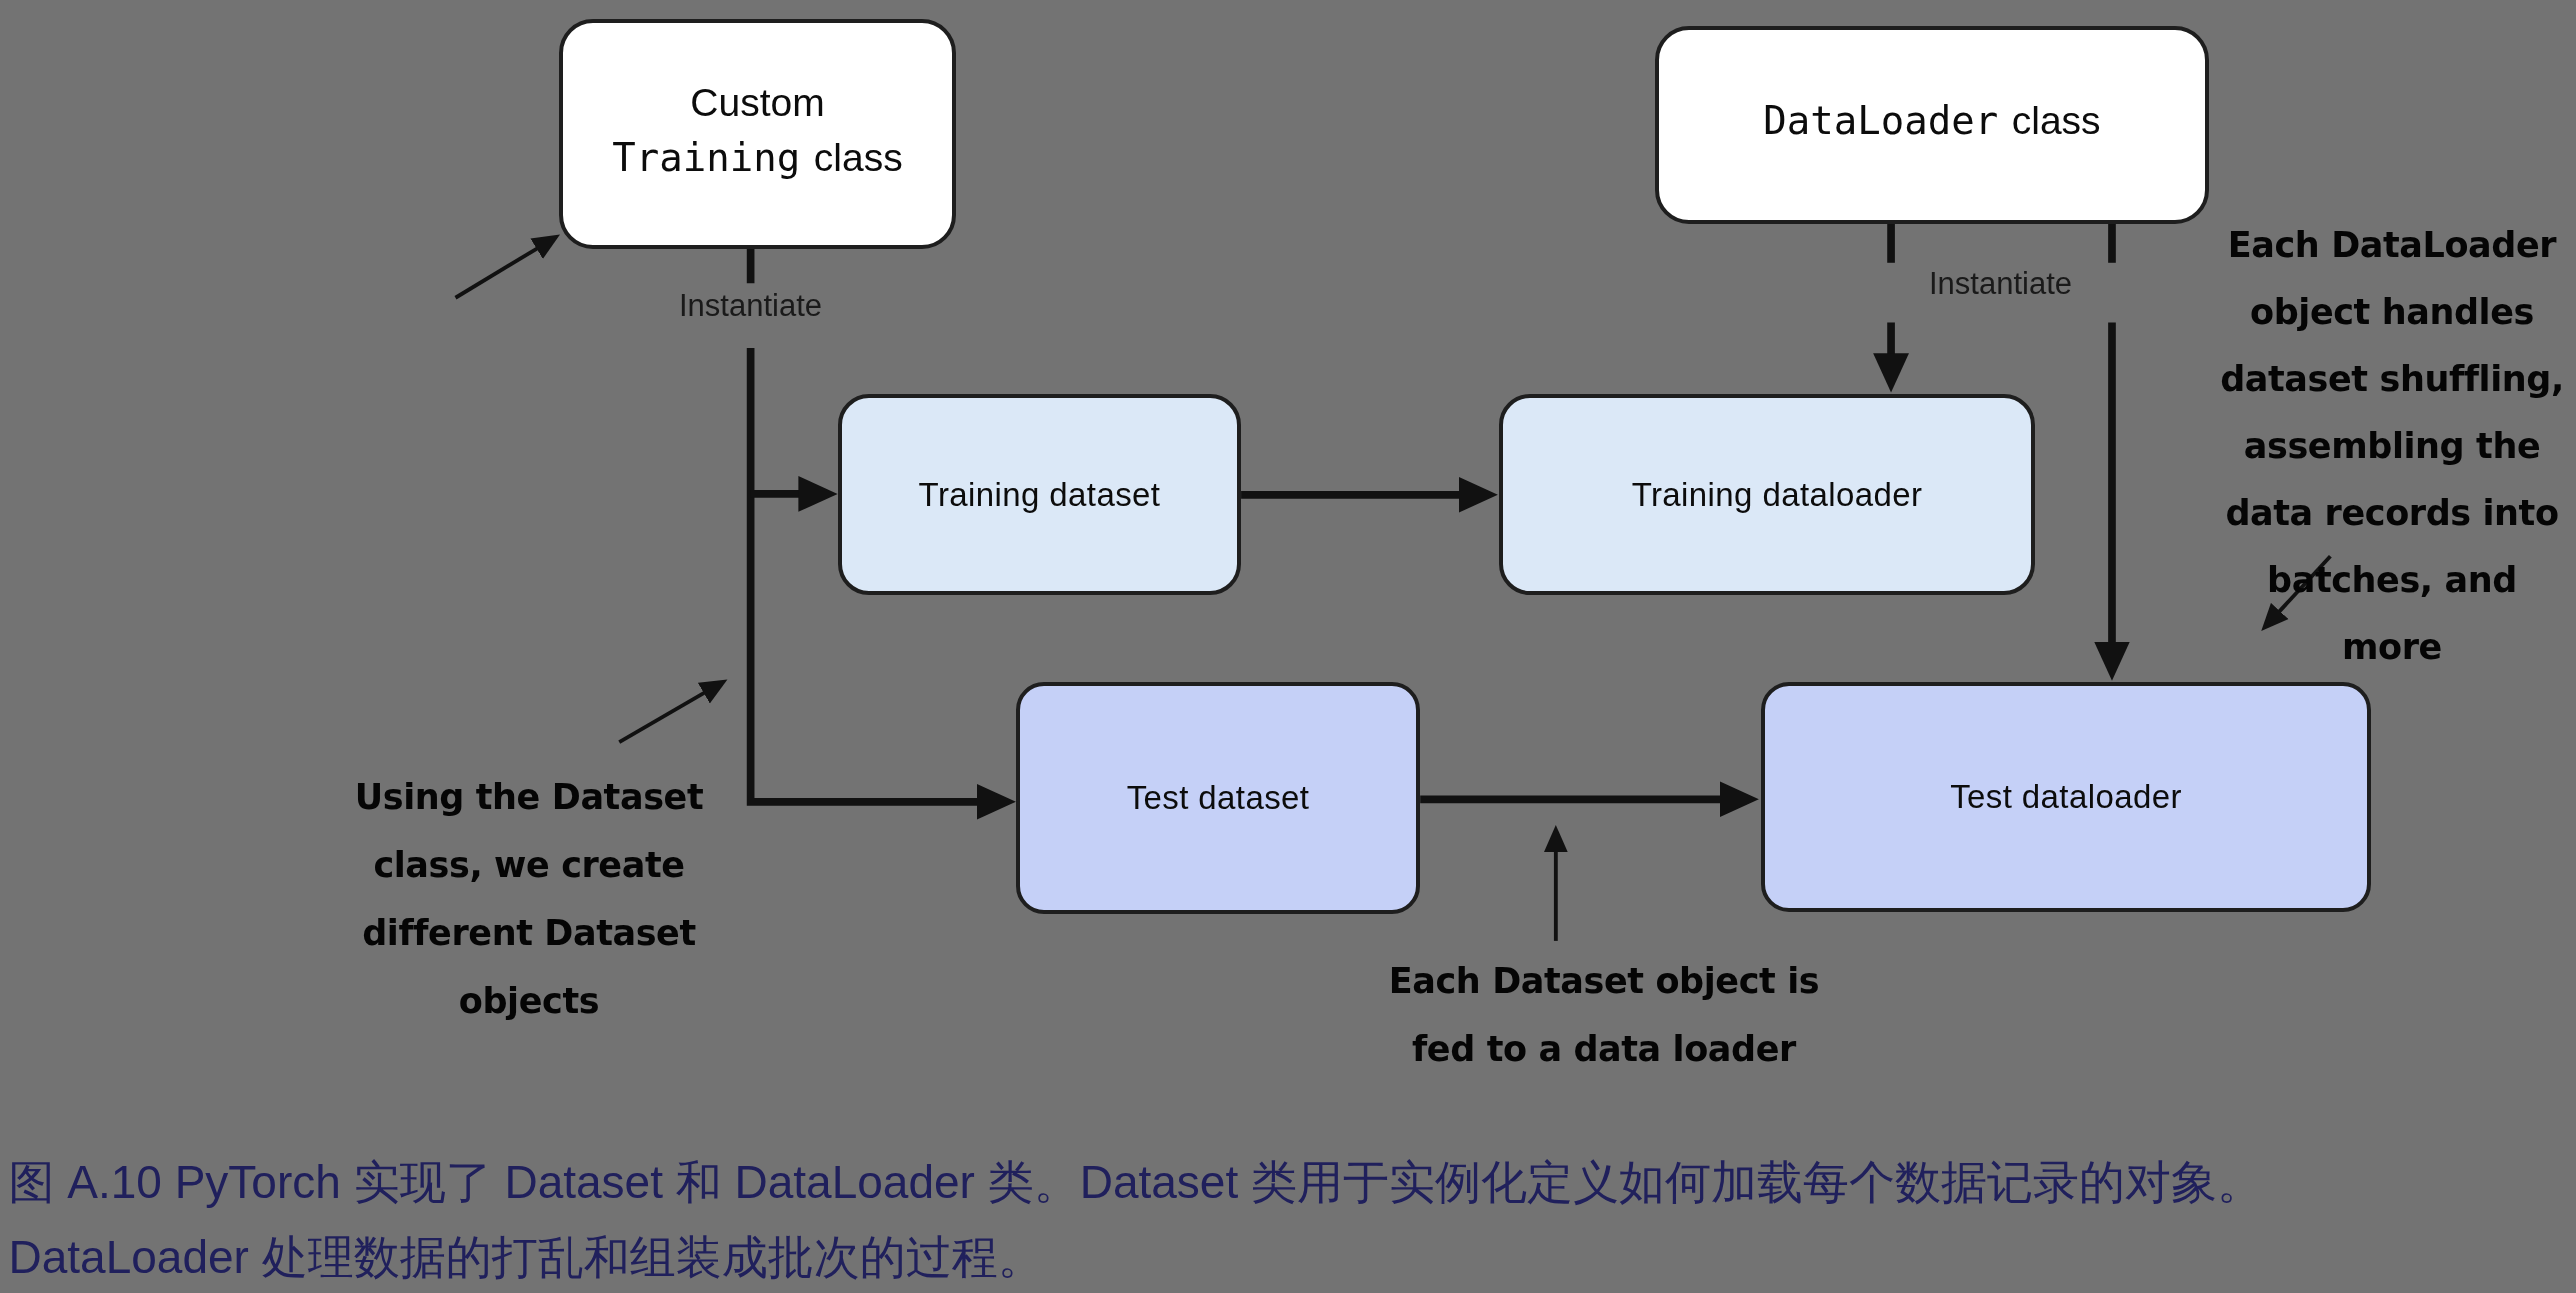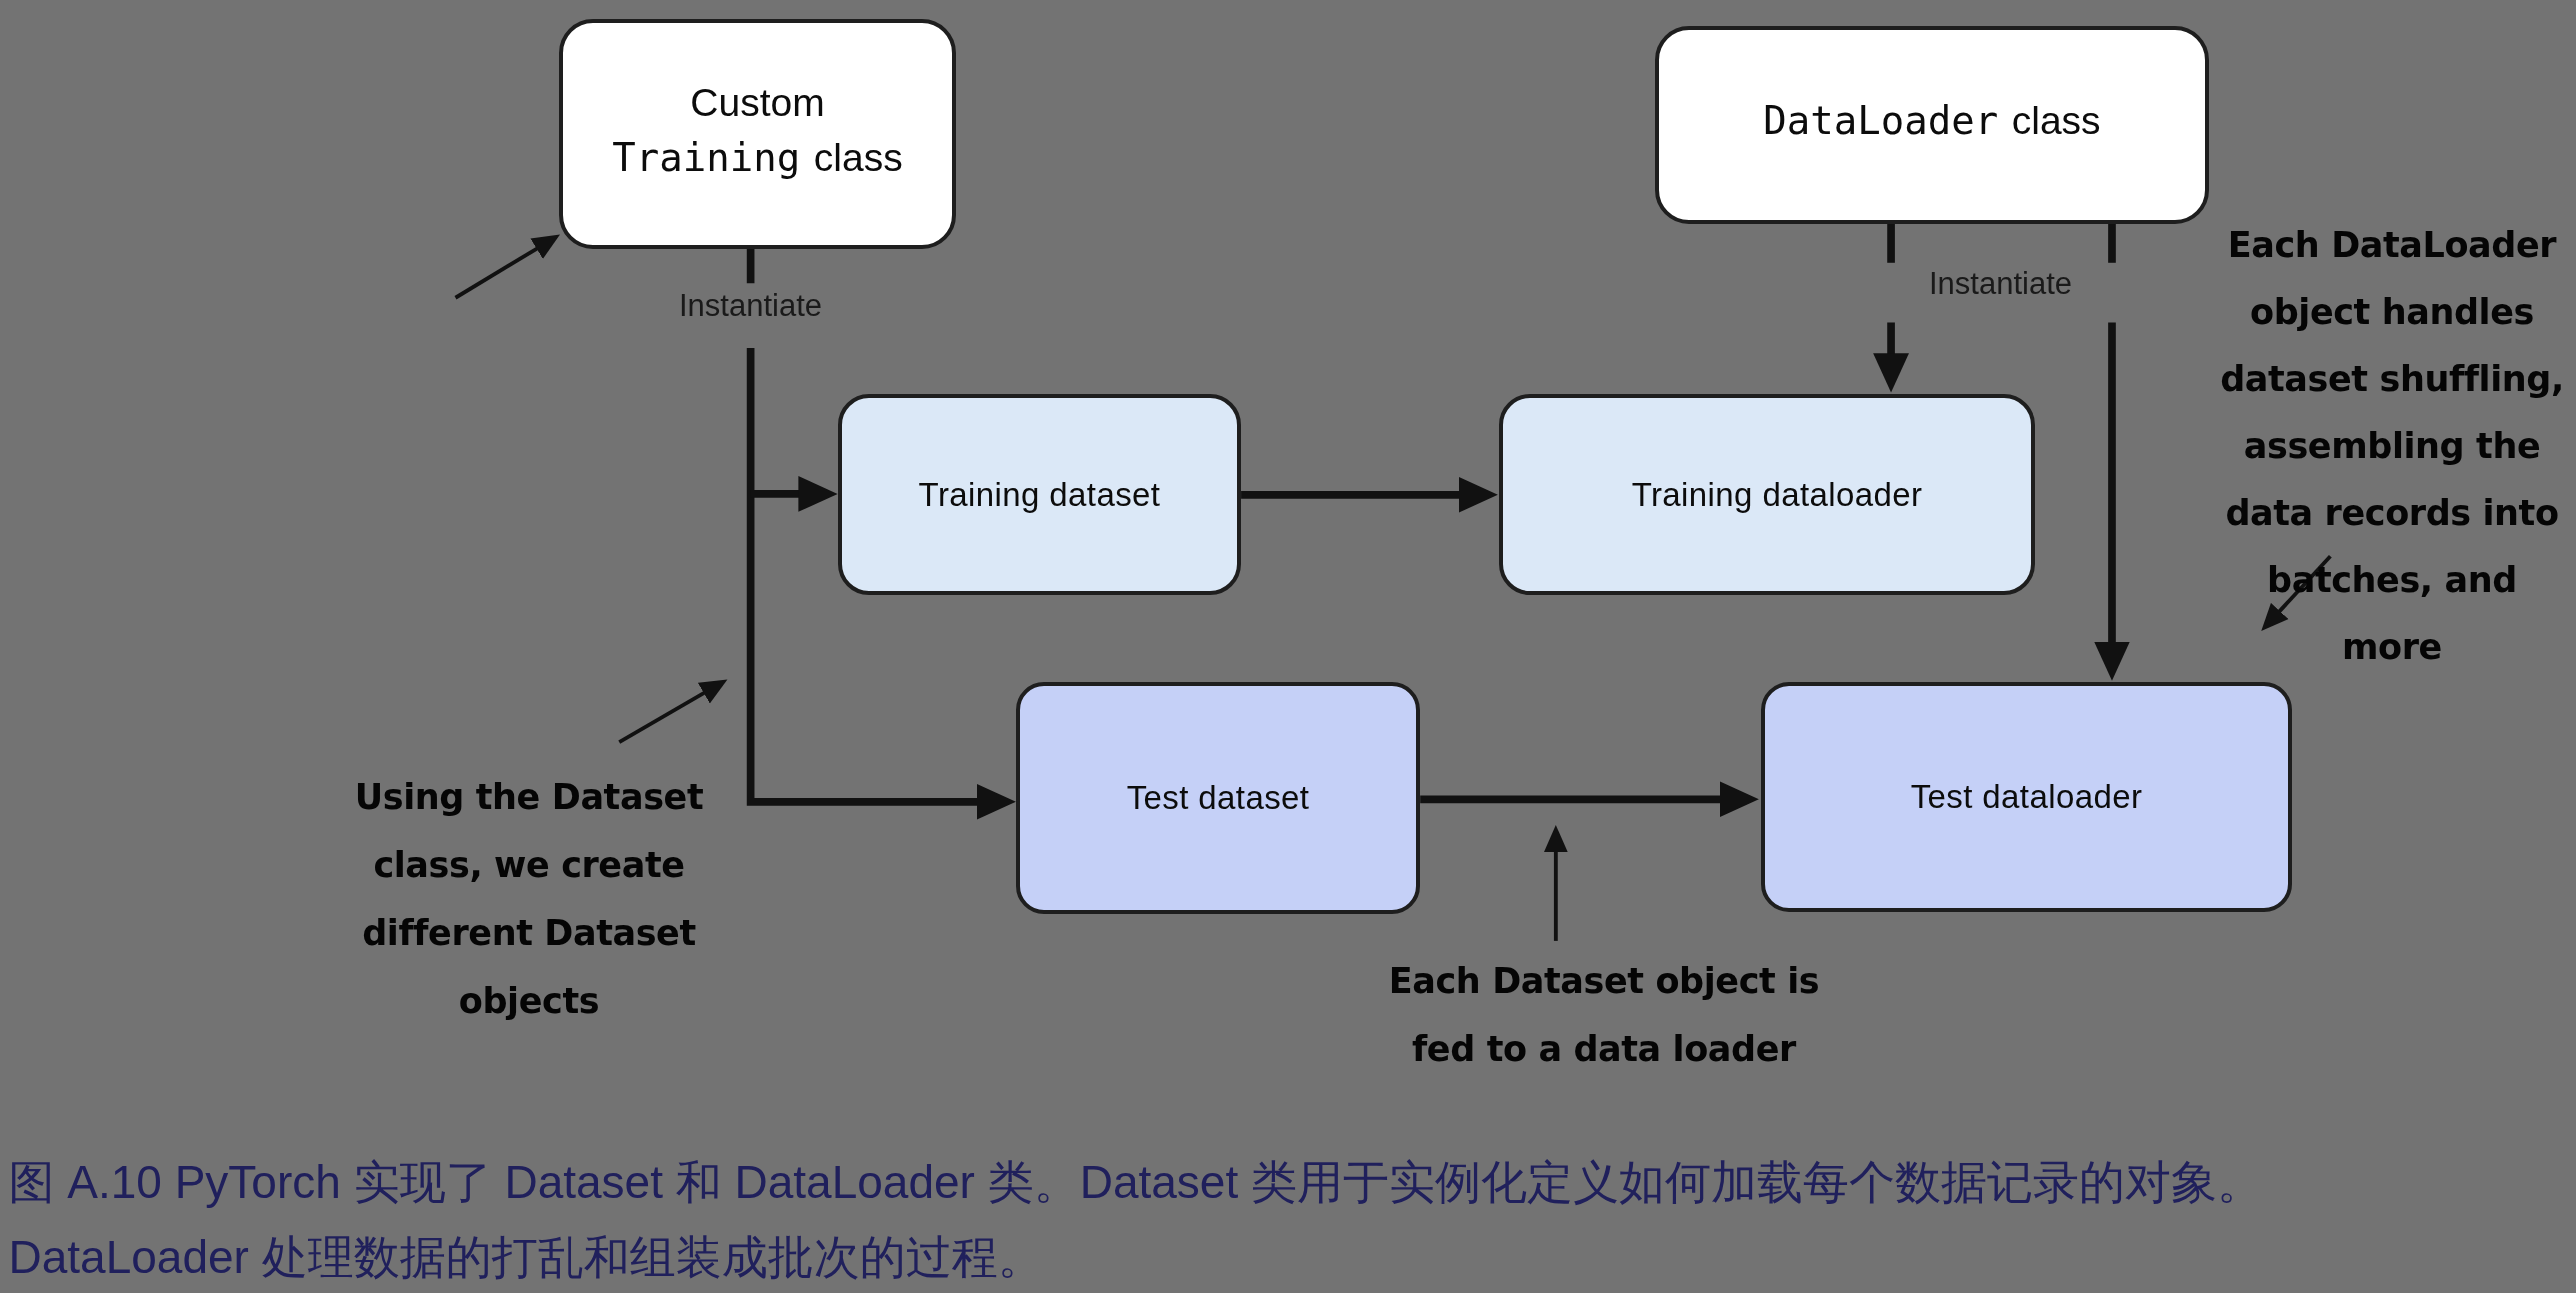--- a/index.html
+++ b/index.html
@@ -91,21 +91,21 @@
   </div>
 
   <div class="node rad36 fill-light" style="left:1499px;top:394px;width:536px;height:201px;padding-left:20px;">
     <div class="label">Training dataloader</div>
   </div>
 
   <div class="node rad46 fill-peri" style="left:1016px;top:682px;width:404px;height:232px;">
     <div class="label">Test dataset</div>
   </div>
 
-  <div class="node rad46 fill-peri" style="left:1761px;top:682px;width:531px;height:230px;">
+  <div class="node rad46 fill-peri" style="left:1761px;top:682px;width:610px;height:230px;">
     <div class="label">Test dataloader</div>
   </div>
 
   <div class="edge-label" style="left:580px;top:288px;width:341px;">Instantiate</div>
   <div class="edge-label" style="left:1830px;top:266px;width:341px;">Instantiate</div>
 
   <div class="note" style="left:307px;top:763px;width:444px;">Using the Dataset
 class, we create
 different Dataset
 objects</div>

